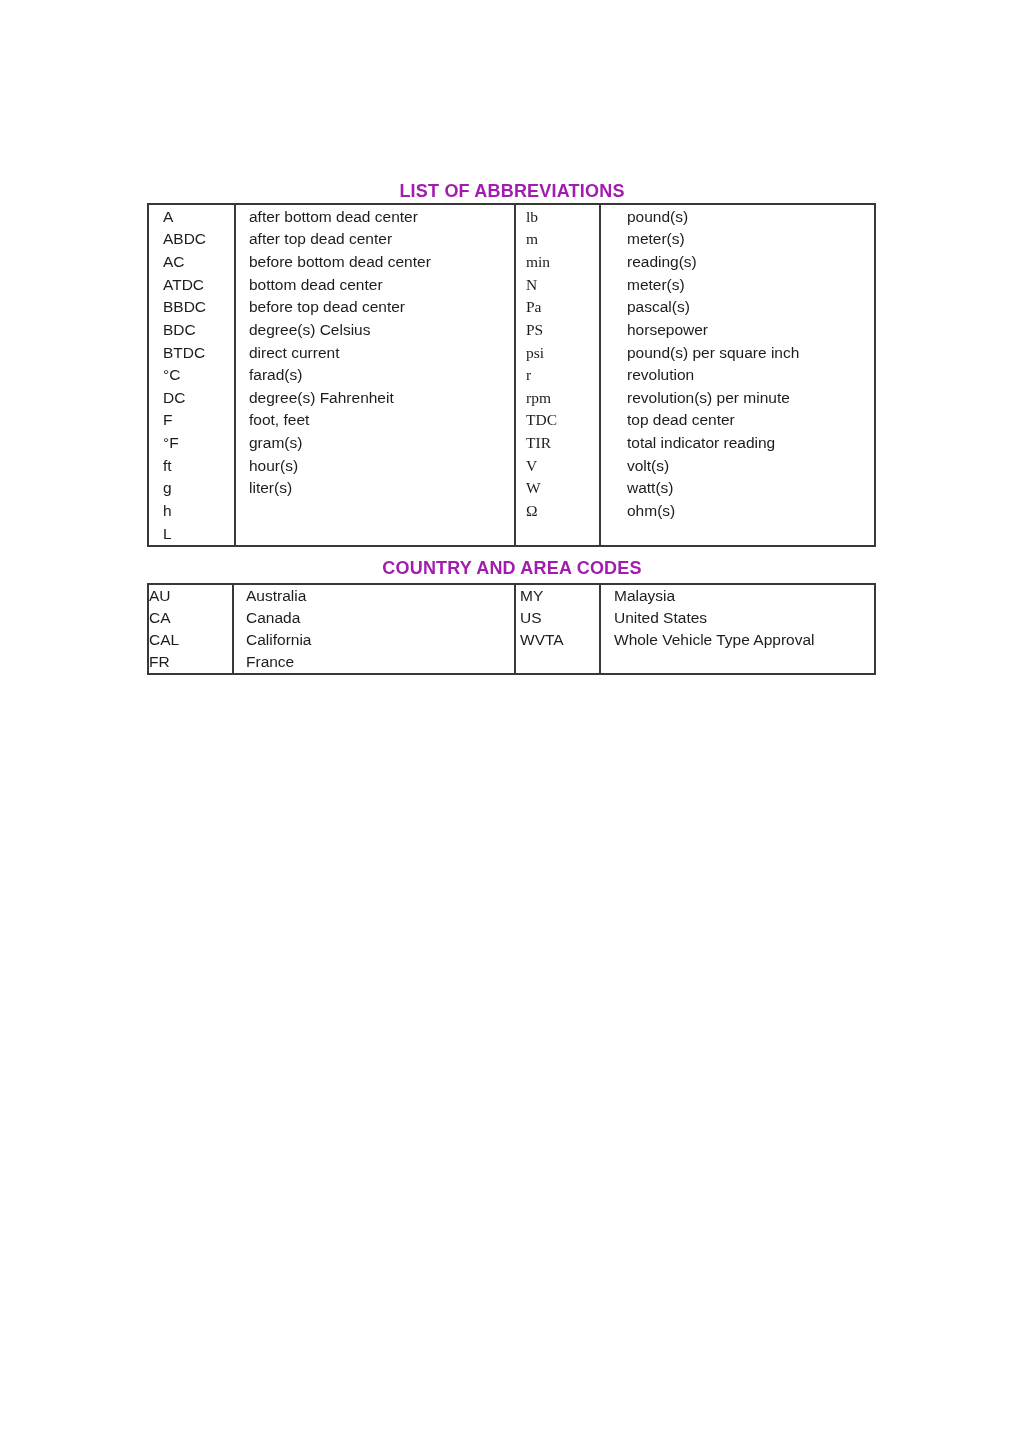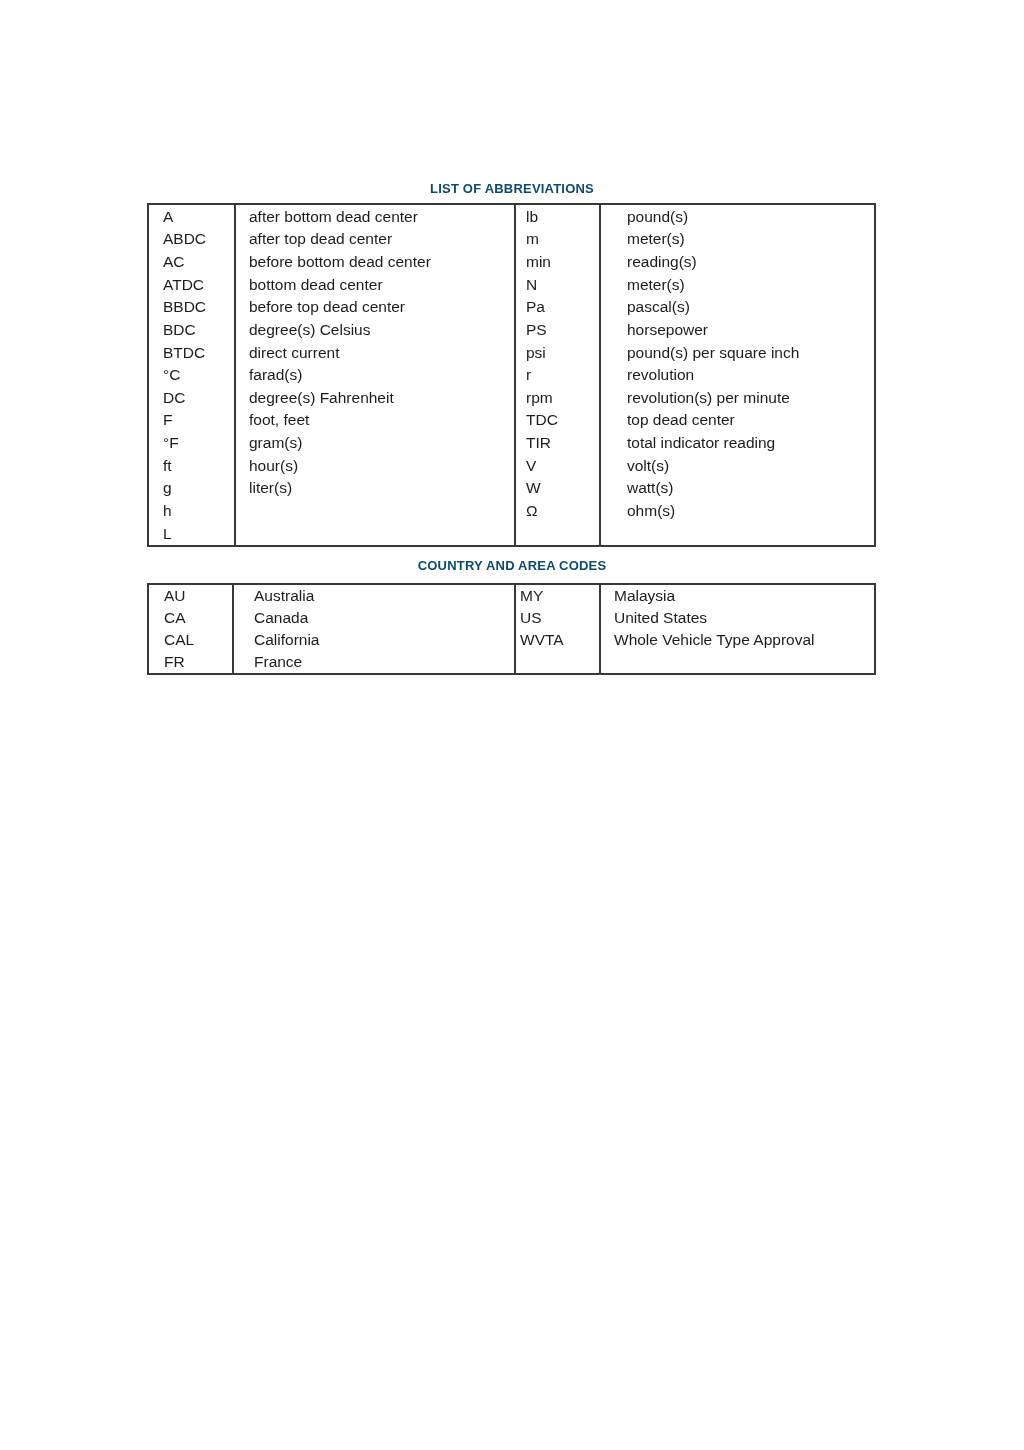--- a/index.html
+++ b/index.html
@@ -14,23 +14,23 @@
     background: #ffffff;
     font-family: "Liberation Sans", "DejaVu Sans", sans-serif;
     color: #1c1c1c;
     overflow: hidden;
   }
   .section-title {
     position: absolute;
     left: 0;
     width: 1024px;
     text-align: center;
-    font-size: 13px;
+    font-size: 18px;
     font-weight: bold;
-    color: #0c4a6e;
+    color: #a21caf;
     letter-spacing: 0.2px;
   }
   #title-abbrev { top: 181px; }
   #title-country { top: 558px; }
 
   .data-table {
     position: absolute;
     left: 147px;
     width: 729px;
     border: 2px solid #383838;
@@ -61,26 +61,26 @@
     line-height: 1;
     white-space: nowrap;
     color: #1c1c1c;
   }
   #table-abbrev .row { height: 22.67px; }
   #table-country .row { height: 22px; }
 
   
   #t1-col-abbr-left    { left: 0px;   width: 83px;  padding-left: 14px; }
   #t1-col-mean-left    { left: 87px;  width: 276px; padding-left: 13px; }
-  #t1-col-abbr-right   { left: 367px; width: 81px;  padding-left: 10px; }
+  #t1-col-abbr-right   { left: 367px; width: 81px;  padding-left: 10px; font-family: Liberation Serif, serif; }
   #t1-col-mean-right   { left: 452px; width: 261px; padding-left: 26px; }
 
   
-  #t2-col-abbr-left    { left: 0px;   width: 81px;  padding-left: 15px; }
-  #t2-col-mean-left    { left: 85px;  width: 278px; padding-left: 20px; }
+  #t2-col-abbr-left    { left: 0px;   width: 81px;  padding-left: 0; }
+  #t2-col-mean-left    { left: 85px;  width: 278px; padding-left: 12px; }
   #t2-col-abbr-right   { left: 367px; width: 81px;  padding-left: 4px; }
   #t2-col-mean-right   { left: 452px; width: 261px; padding-left: 13px; }
 </style>
 </head>
 <body>
 
 <div class="page">
 
   <div class="section-title" id="title-abbrev">LIST OF ABBREVIATIONS</div>
 

